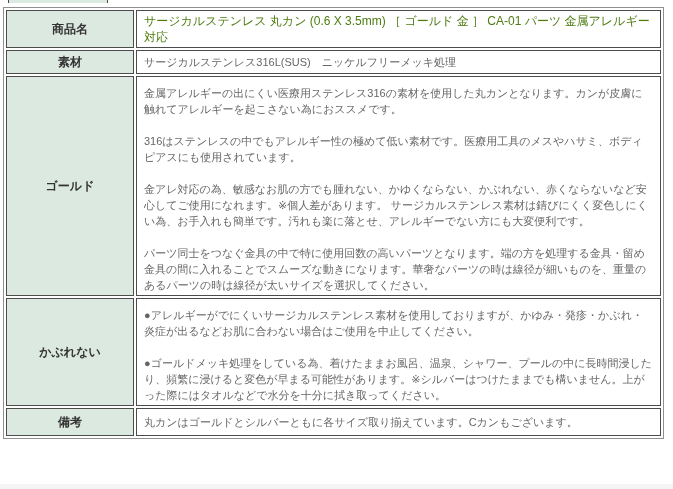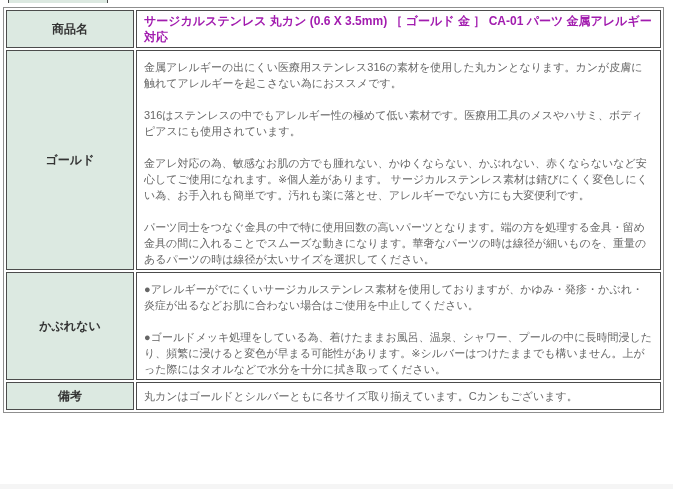--- a/index.html
+++ b/index.html
@@ -56,23 +56,23 @@
   td.value-cell {
     background: #ffffff;
     color: #666666;
     font-size: 11px;
     line-height: 16px;
     vertical-align: middle;
     padding: 2px 7px;
     white-space: pre-line;
   }
   td.value-cell.title {
-    font-weight: bold;
+    font-weight: normal;
     font-size: 12px;
-    color: #a21caf;
+    color: #4d7c0f;
   }
   td.value-cell.multiline {
     vertical-align: top;
     padding-top: 8px;
   }
   tr.r1 td { height: 28px; }
   tr.r2 td { height: 24px; }
   tr.r3 td { height: 24px; }
   tr.r4 td { height: 22px; }
   tr.r5 td { height: 212px; }
@@ -93,20 +93,24 @@
 <div class="screen">
 
   <div class="cropped-cell-above"></div>
 
   <table class="spec-table">
     <tbody>
       <tr class="r1">
         <td class="label-cell">商品名</td>
         <td class="value-cell title">サージカルステンレス 丸カン (0.6 X 3.5mm)  ［ ゴールド 金 ］  CA-01 パーツ 金属アレルギー対応</td>
       </tr>
+      <tr class="r3">
+        <td class="label-cell">素材</td>
+        <td class="value-cell">サージカルステンレス316L(SUS)　ニッケルフリーメッキ処理</td>
+      </tr>
       <tr class="r5">
         <td class="label-cell">ゴールド</td>
         <td class="value-cell multiline">金属アレルギーの出にくい医療用ステンレス316の素材を使用した丸カンとなります。カンが皮膚に触れてアレルギーを起こさない為におススメです。
 
 316はステンレスの中でもアレルギー性の極めて低い素材です。医療用工具のメスやハサミ、ボディピアスにも使用されています。
 
 金アレ対応の為、敏感なお肌の方でも腫れない、かゆくならない、かぶれない、赤くならないなど安心してご使用になれます。※個人差があります。 サージカルステンレス素材は錆びにくく変色しにくい為、お手入れも簡単です。汚れも楽に落とせ、アレルギーでない方にも大変便利です。
 
 パーツ同士をつなぐ金具の中で特に使用回数の高いパーツとなります。端の方を処理する金具・留め金具の間に入れることでスムーズな動きになります。華奢なパーツの時は線径が細いものを、重量のあるパーツの時は線径が太いサイズを選択してください。</td>
       </tr>

